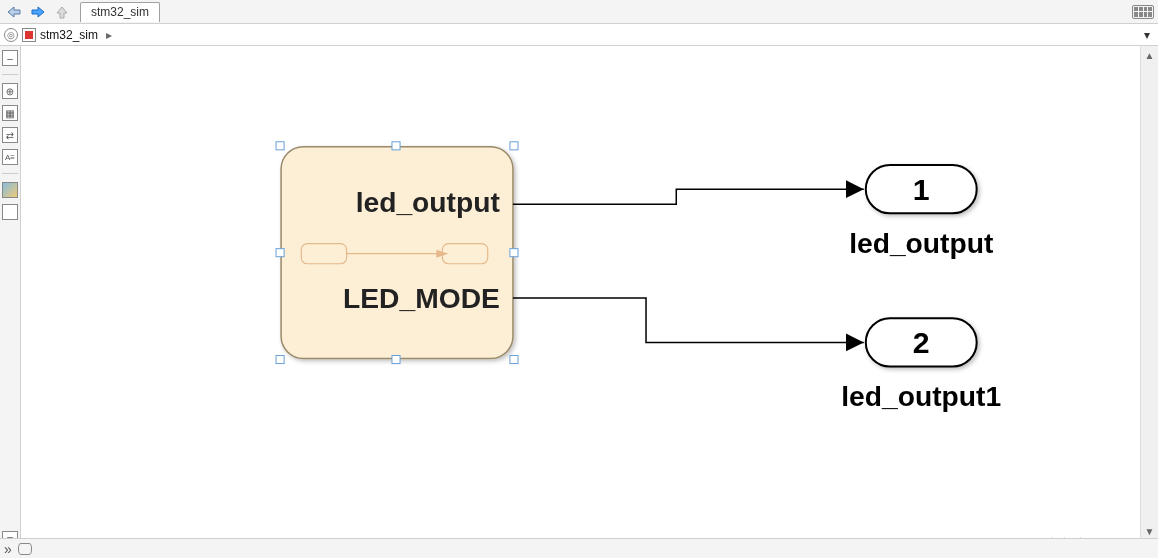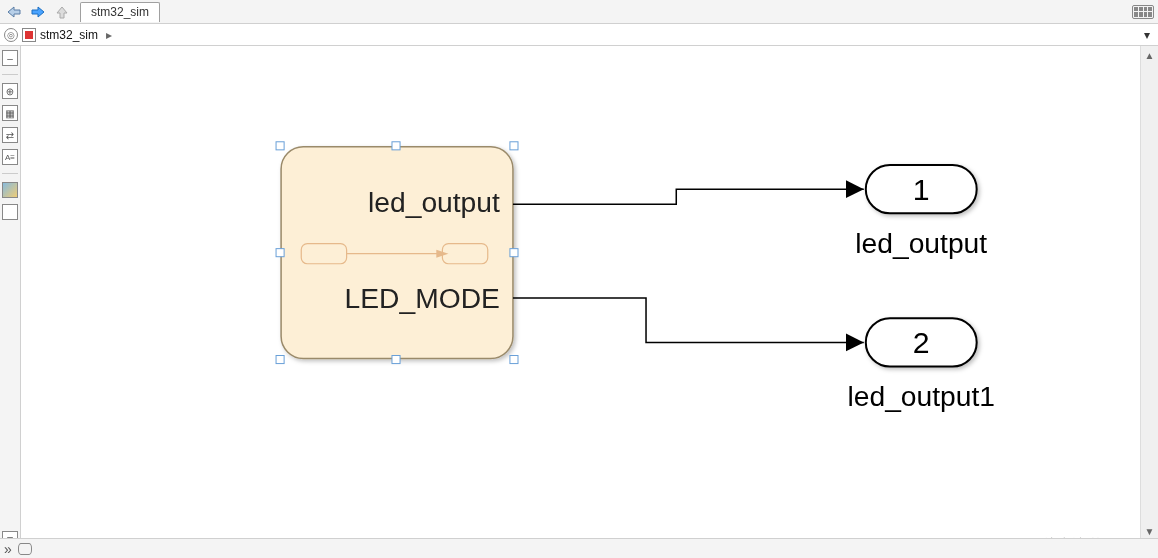--- a/index.html
+++ b/index.html
@@ -98,21 +98,21 @@
   .canvas-wrap{flex:1;position:relative;background:#fff;}
   .vscroll{position:absolute;right:0;top:0;bottom:18px;width:18px;background:#f0f0f0;border-left:1px solid #ddd;}
   .vscroll .up,.vscroll .down{height:18px;display:flex;align-items:center;justify-content:center;color:#666;font-size:10px;cursor:pointer;}
   .vscroll .track{position:absolute;top:18px;bottom:18px;left:0;right:0;}
   .hscroll{position:absolute;left:0;right:18px;bottom:0;height:18px;background:#f0f0f0;border-top:1px solid #ddd;display:flex;}
   .hscroll .l,.hscroll .r{width:18px;display:flex;align-items:center;justify-content:center;color:#666;font-size:10px;cursor:pointer;}
   .hscroll .track{flex:1;position:relative;}
   .hscroll .thumb{position:absolute;left:2px;right:2px;top:3px;bottom:3px;background:#c7c7c7;border:1px solid #a7a7a7;border-radius:2px;}
   .corner{position:absolute;right:0;bottom:0;width:18px;height:18px;background:#f0f0f0;border-left:1px solid #ddd;border-top:1px solid #ddd;}
 
-  .canvas{position:absolute;left:0;top:0;right:18px;bottom:18px;}
+  .canvas{position:absolute;left:0;top:0;right:18px;bottom:18px;font-weight:bold;}
   svg.diagram{position:absolute;left:0;top:0;width:100%;height:100%;}
 
   .watermark{position:absolute;right:30px;bottom:4px;color:rgba(120,120,120,.55);font-size:14px;pointer-events:none;}
   .footer-strip{position:absolute;left:0;right:0;bottom:0;height:20px;background:#f4f4f4;border-top:1px solid #d0d0d0;display:flex;align-items:center;padding:0 4px;}
   .expand-ic{font-size:14px;color:#555;cursor:pointer;}
   .db-ic{width:14px;height:12px;border:1px solid #888;border-radius:3px/5px;margin-left:6px;}
 </style>
 </head>
 <body>
 

